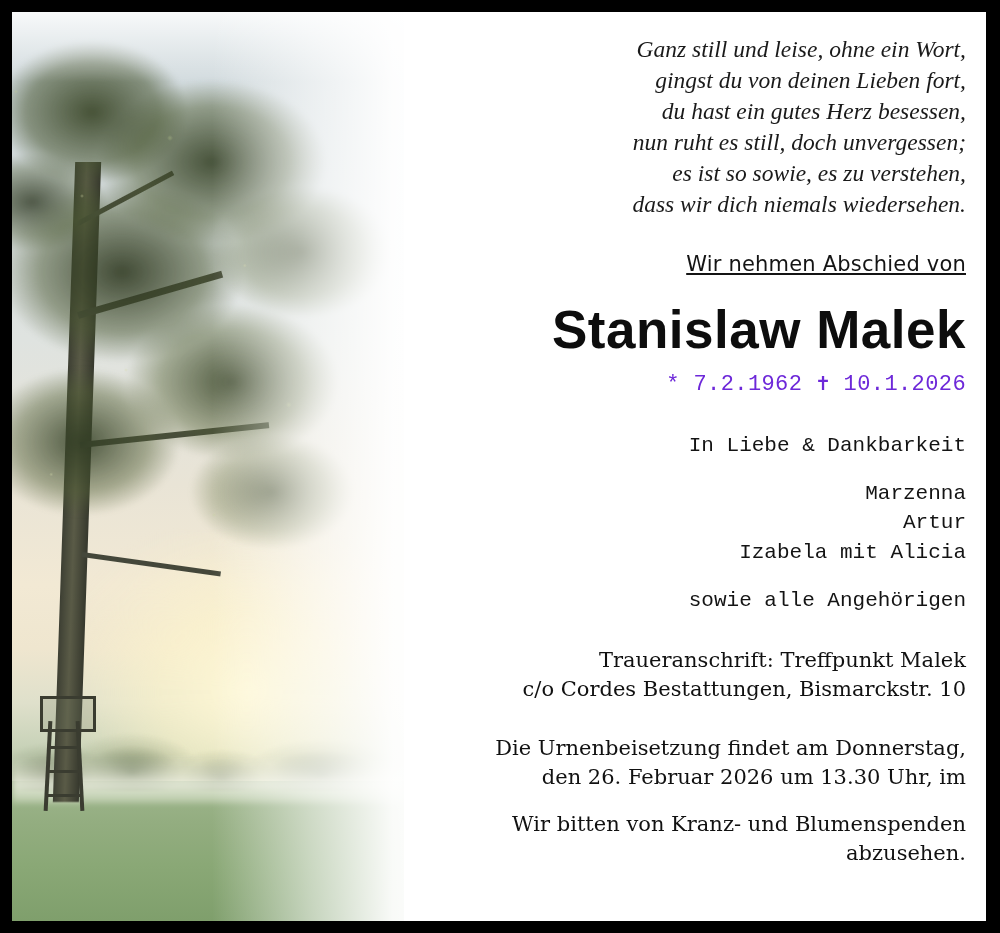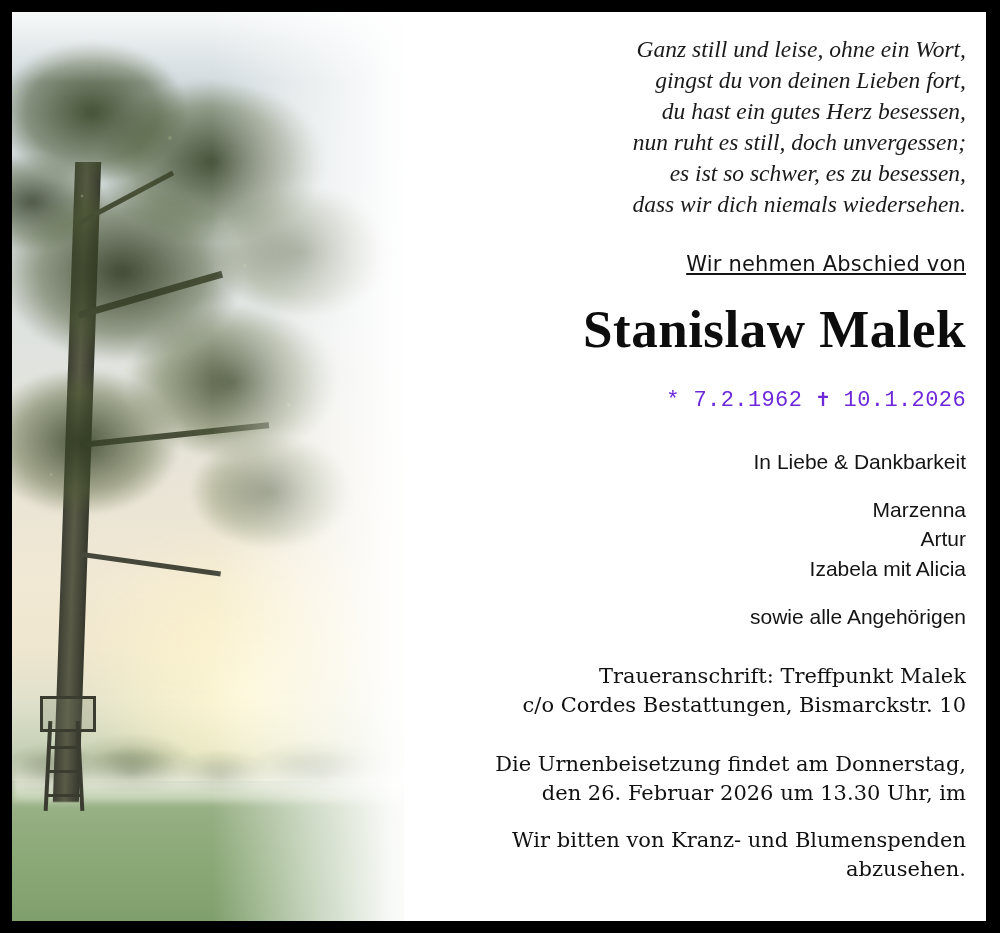--- a/index.html
+++ b/index.html
@@ -224,40 +224,40 @@
   .intro {
     font-family: "DejaVu Sans", sans-serif;
     font-size: 21px;
     letter-spacing: 0.2px;
     margin-bottom: 26px;
     color: #141414;
     text-decoration: underline;
   }
 
   .name {
-    font-family: Liberation Serif, serif;
+    font-family: Liberation Sans, sans-serif;
     font-size: 53px;
     font-weight: 700;
     letter-spacing: 0.5px;
     line-height: 1.05;
-    margin-bottom: 28px;
+    margin-bottom: 12px;
     color: #0d0d0d;
   }
 
   .dates {
     font-family: Liberation Mono, monospace;
     font-size: 22px;
     letter-spacing: 0.4px;
     margin-bottom: 34px;
     color: #6d28d9;
   }
   .dates .sep { display: inline-block; width: 14px; }
 
   .block {
-    font-family: Liberation Sans, sans-serif;
+    font-family: Liberation Mono, monospace;
     font-size: 21px;
     line-height: 1.42;
     color: #141414;
   }
   .gap-m { height: 18px; }
   .gap-l { height: 30px; }
 
   .serif-block {
     font-family: "DejaVu Serif", serif;
     font-size: 21px;
@@ -303,21 +303,21 @@
       <div class="photo-fade"></div>
     </div>
 
     <div class="content">
 
       <div class="poem">
         <div>Ganz still und leise, ohne ein Wort,</div>
         <div>gingst du von deinen Lieben fort,</div>
         <div>du hast ein gutes Herz besessen,</div>
         <div>nun ruht es still, doch unvergessen;</div>
-        <div>es ist so schwer, es zu besessen,</div>
+        <div>es ist so sowie, es zu verstehen,</div>
         <div>dass wir dich niemals wiedersehen.</div>
       </div>
 
       <div class="intro">Wir nehmen Abschied von</div>
 
       <div class="name">Stanislaw Malek</div>
 
       <div class="dates">
         <span>* 7.2.1962</span><span class="sep"></span><span>✝ 10.1.2026</span>
       </div>

